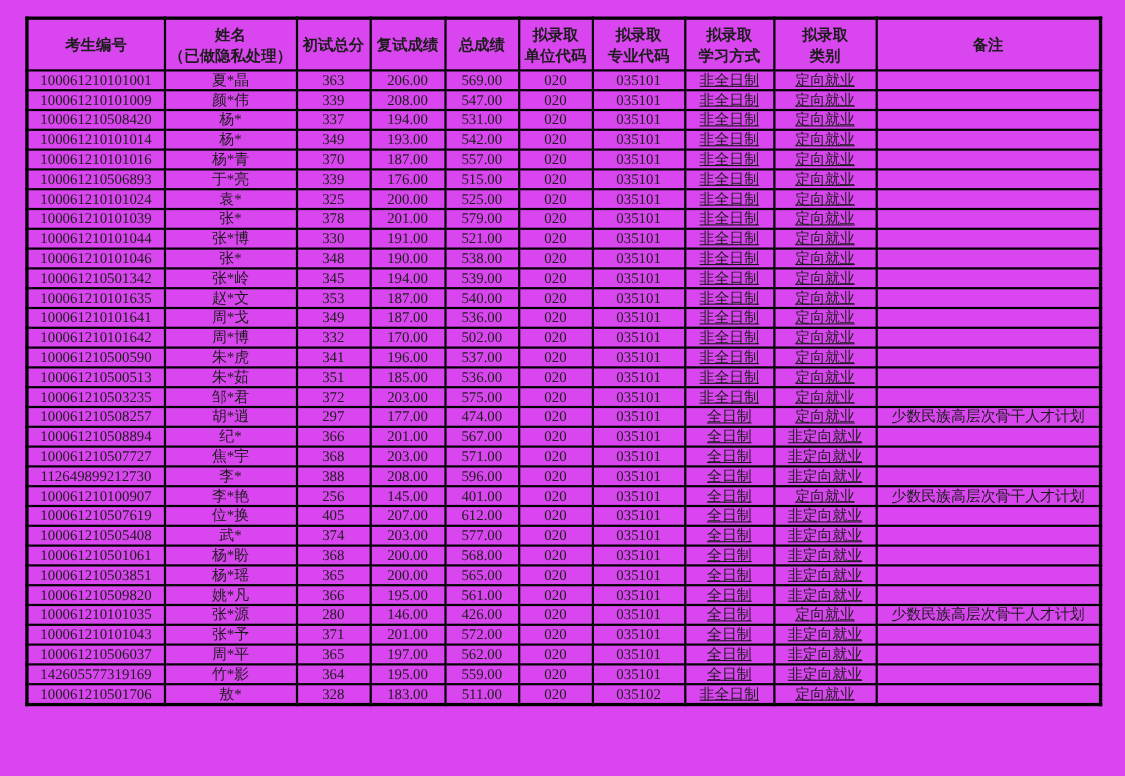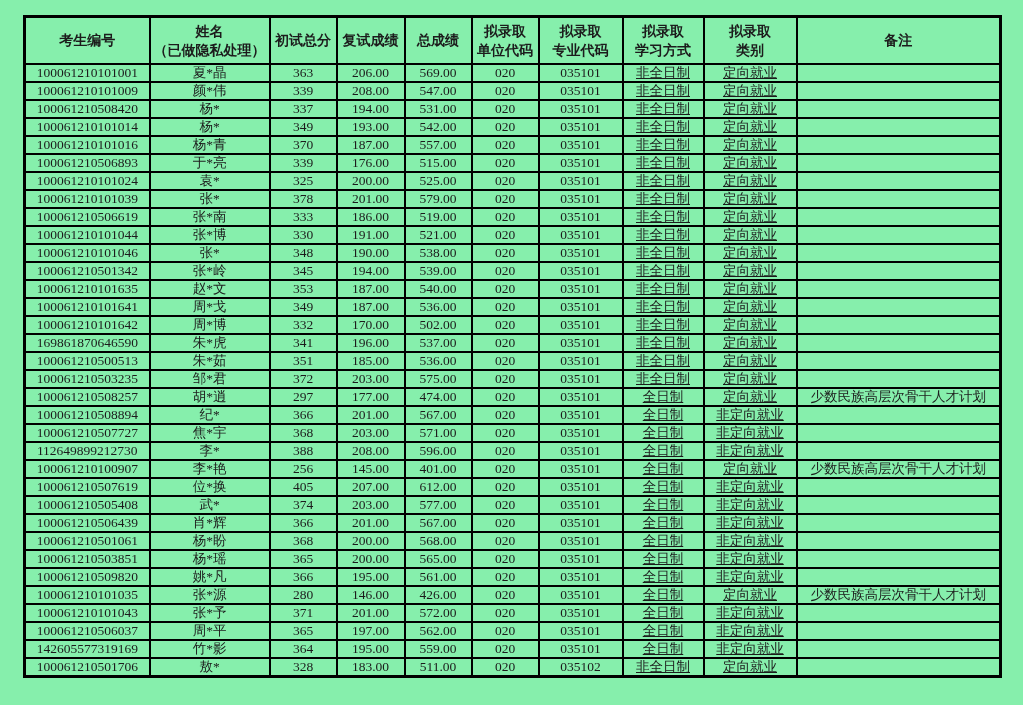--- a/index.html
+++ b/index.html
@@ -7,21 +7,21 @@
     padding: 0;
     background: #ffffff;
     width: 1023px;
     height: 705px;
     overflow: hidden;
   }
   .page {
     position: relative;
     width: 1023px;
     height: 705px;
-    background: #86efac;
+    background: #d946ef;
   }
   table.adm {
     position: absolute;
     left: 23px;
     top: 15px;
     border-collapse: collapse;
     table-layout: fixed;
     width: 976px;
     border: 3px solid #000;
     font-family: "Liberation Serif", "DejaVu Serif", serif;
@@ -200,32 +200,20 @@
           <td class="col-initial_score">378</td>
           <td class="col-retest_score">201.00</td>
           <td class="col-total_score">579.00</td>
           <td class="col-unit_code">020</td>
           <td class="col-major_code">035101</td>
           <td class="col-study_mode">非全日制</td>
           <td class="col-admission_category">定向就业</td>
           <td class="col-remark"></td>
         </tr>
         <tr>
-          <td class="col-exam_no">100061210506619</td>
-          <td class="col-name">张*南</td>
-          <td class="col-initial_score">333</td>
-          <td class="col-retest_score">186.00</td>
-          <td class="col-total_score">519.00</td>
-          <td class="col-unit_code">020</td>
-          <td class="col-major_code">035101</td>
-          <td class="col-study_mode">非全日制</td>
-          <td class="col-admission_category">定向就业</td>
-          <td class="col-remark"></td>
-        </tr>
-        <tr>
           <td class="col-exam_no">100061210101044</td>
           <td class="col-name">张*博</td>
           <td class="col-initial_score">330</td>
           <td class="col-retest_score">191.00</td>
           <td class="col-total_score">521.00</td>
           <td class="col-unit_code">020</td>
           <td class="col-major_code">035101</td>
           <td class="col-study_mode">非全日制</td>
           <td class="col-admission_category">定向就业</td>
           <td class="col-remark"></td>
@@ -284,21 +272,21 @@
           <td class="col-initial_score">332</td>
           <td class="col-retest_score">170.00</td>
           <td class="col-total_score">502.00</td>
           <td class="col-unit_code">020</td>
           <td class="col-major_code">035101</td>
           <td class="col-study_mode">非全日制</td>
           <td class="col-admission_category">定向就业</td>
           <td class="col-remark"></td>
         </tr>
         <tr>
-          <td class="col-exam_no">169861870646590</td>
+          <td class="col-exam_no">100061210500590</td>
           <td class="col-name">朱*虎</td>
           <td class="col-initial_score">341</td>
           <td class="col-retest_score">196.00</td>
           <td class="col-total_score">537.00</td>
           <td class="col-unit_code">020</td>
           <td class="col-major_code">035101</td>
           <td class="col-study_mode">非全日制</td>
           <td class="col-admission_category">定向就业</td>
           <td class="col-remark"></td>
         </tr>
@@ -404,32 +392,20 @@
           <td class="col-initial_score">374</td>
           <td class="col-retest_score">203.00</td>
           <td class="col-total_score">577.00</td>
           <td class="col-unit_code">020</td>
           <td class="col-major_code">035101</td>
           <td class="col-study_mode">全日制</td>
           <td class="col-admission_category">非定向就业</td>
           <td class="col-remark"></td>
         </tr>
         <tr>
-          <td class="col-exam_no">100061210506439</td>
-          <td class="col-name">肖*辉</td>
-          <td class="col-initial_score">366</td>
-          <td class="col-retest_score">201.00</td>
-          <td class="col-total_score">567.00</td>
-          <td class="col-unit_code">020</td>
-          <td class="col-major_code">035101</td>
-          <td class="col-study_mode">全日制</td>
-          <td class="col-admission_category">非定向就业</td>
-          <td class="col-remark"></td>
-        </tr>
-        <tr>
           <td class="col-exam_no">100061210501061</td>
           <td class="col-name">杨*盼</td>
           <td class="col-initial_score">368</td>
           <td class="col-retest_score">200.00</td>
           <td class="col-total_score">568.00</td>
           <td class="col-unit_code">020</td>
           <td class="col-major_code">035101</td>
           <td class="col-study_mode">全日制</td>
           <td class="col-admission_category">非定向就业</td>
           <td class="col-remark"></td>

